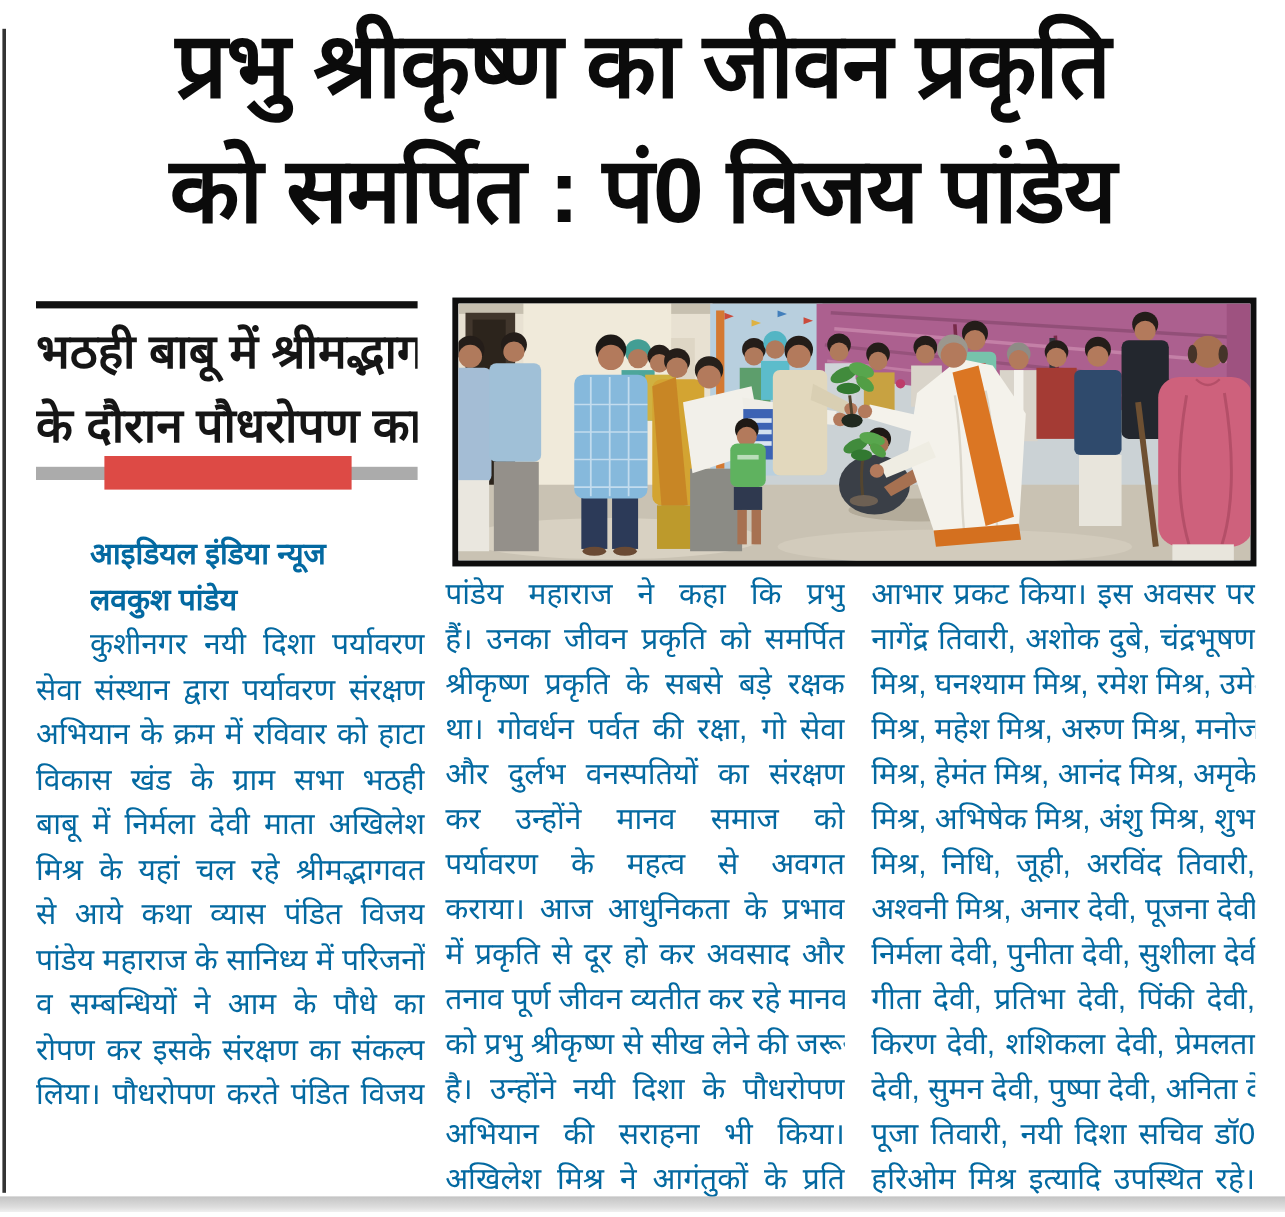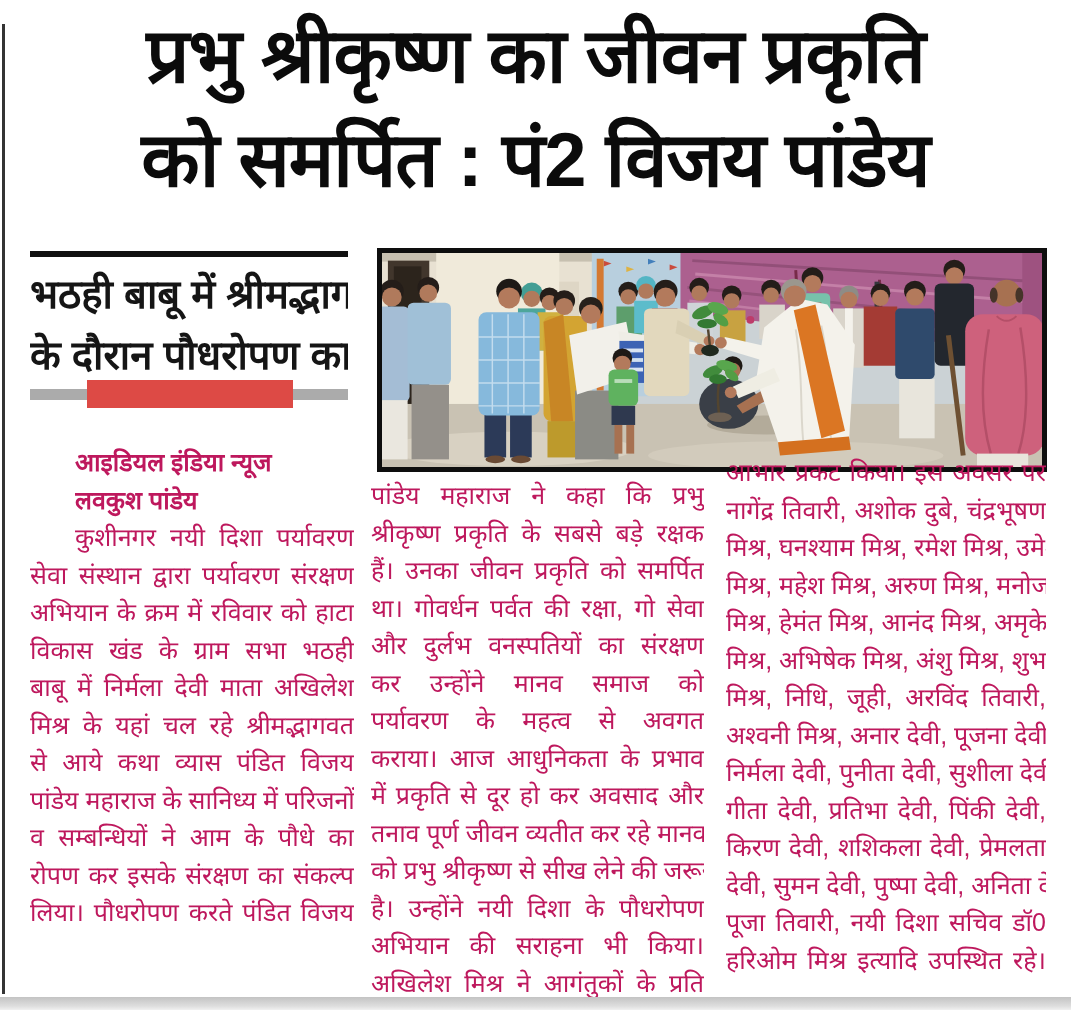--- a/index.html
+++ b/index.html
@@ -33,27 +33,27 @@
   .ornament .bar-red  { position:absolute; left:57px; top:0; width:206px; height:28px; background:var(--accent-red,#dd4a45); }
   
   .photo-frame {
     position:absolute; left:377px; top:248px; width:670px; height:224px;
     border:5px solid var(--photo-border,#0e0e0e); box-sizing:border-box;
     background:#cbd2d5;
   }
   .photo-frame svg { display:block; width:100%; height:100%; filter:blur(.4px) saturate(.95); }
   
   .col {
-    position:absolute; font-size:25px; line-height:37.5px; color:#be185d;
+    position:absolute; font-size:25px; line-height:37.5px; color:#0369a1;
     overflow:hidden;
   }
   .col .tline { text-align:justify; text-align-last:justify; white-space:nowrap; overflow:hidden; }
   .col-left  { left:30px;  top:444px; width:324px; height:566px; }
   .col-mid   { left:371px; top:477px; width:333px; height:530px; }
-  .col-right { left:726px; top:454px; width:320px; height:530px; }
+  .col-right { left:726px; top:477px; width:320px; height:530px; }
   .byline { font-weight:700; padding-left:45px; }
   .byline .tline { text-align:left; text-align-last:left; }
   .dateline-line {
     text-align:justify; text-align-last:justify; white-space:nowrap; overflow:hidden;
     padding-left:45px;
   }
   .dateline-line b { font-weight:400; }
   
   .scan-strip {
     position:absolute; left:0; right:0; top:997px; height:13px;
@@ -62,21 +62,21 @@
 </style>
 </head>
 <body>
 
 <div class="page">
 
   <div class="left-rule"></div>
 
   <h1 class="headline justify-lines">
       <div class="tline">प्रभु श्रीकृष्ण का जीवन प्रकृति</div>
-      <div class="tline">को समर्पित : पं2 विजय पांडेय</div>
+      <div class="tline">को समर्पित : पं0 विजय पांडेय</div>
     </h1>
 
   <div class="subhead-block">
     <div class="subhead-topbar"></div>
     <div class="subhead">
         <div class="tline">भठही बाबू में श्रीमद्भागवत कथा</div>
         <div class="tline">के दौरान पौधरोपण का आयोजन</div>
       </div>
   </div>
 
@@ -301,22 +301,22 @@
         <div class="tline">से आये कथा व्यास पंडित विजय</div>
         <div class="tline">पांडेय महाराज के सानिध्य में परिजनों</div>
         <div class="tline">व सम्बन्धियों ने आम के पौधे का</div>
         <div class="tline">रोपण कर इसके संरक्षण का संकल्प</div>
         <div class="tline">लिया। पौधरोपण करते पंडित विजय</div>
       </div>
   </div>
 
   <div class="col col-mid">
       <div class="tline">पांडेय महाराज ने कहा कि प्रभु</div>
+      <div class="tline">हैं। उनका जीवन प्रकृति को समर्पित</div>
       <div class="tline">श्रीकृष्ण प्रकृति के सबसे बड़े रक्षक</div>
-      <div class="tline">हैं। उनका जीवन प्रकृति को समर्पित</div>
       <div class="tline">था। गोवर्धन पर्वत की रक्षा, गो सेवा</div>
       <div class="tline">और दुर्लभ वनस्पतियों का संरक्षण</div>
       <div class="tline">कर उन्होंने मानव समाज को</div>
       <div class="tline">पर्यावरण के महत्व से अवगत</div>
       <div class="tline">कराया। आज आधुनिकता के प्रभाव</div>
       <div class="tline">में प्रकृति से दूर हो कर अवसाद और</div>
       <div class="tline">तनाव पूर्ण जीवन व्यतीत कर रहे मानव</div>
       <div class="tline">को प्रभु श्रीकृष्ण से सीख लेने की जरूरत</div>
       <div class="tline">है। उन्होंने नयी दिशा के पौधरोपण</div>
       <div class="tline">अभियान की सराहना भी किया।</div>

